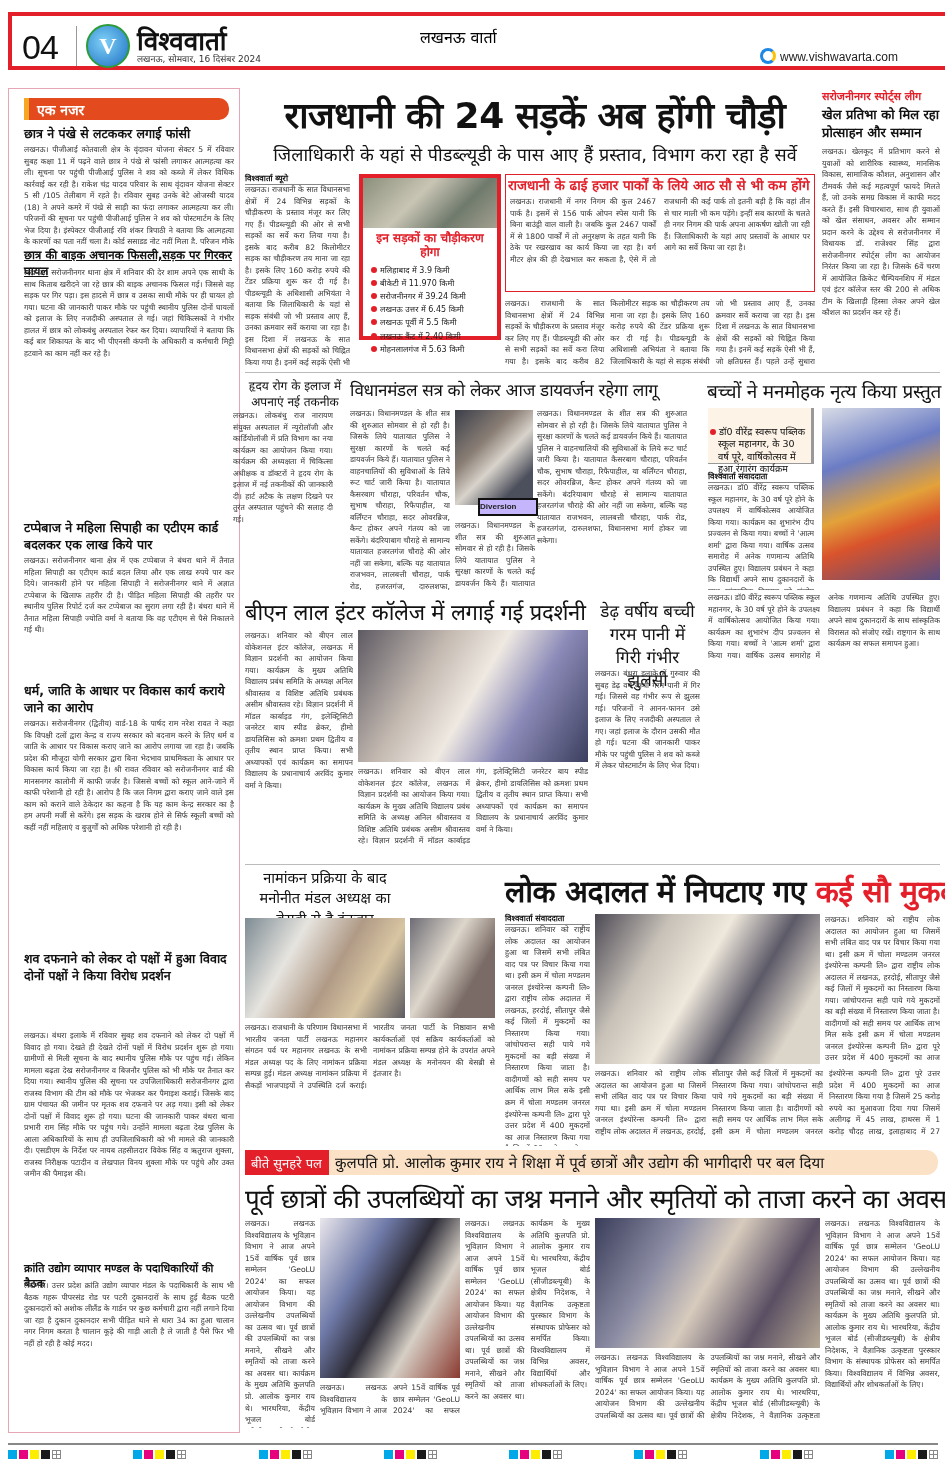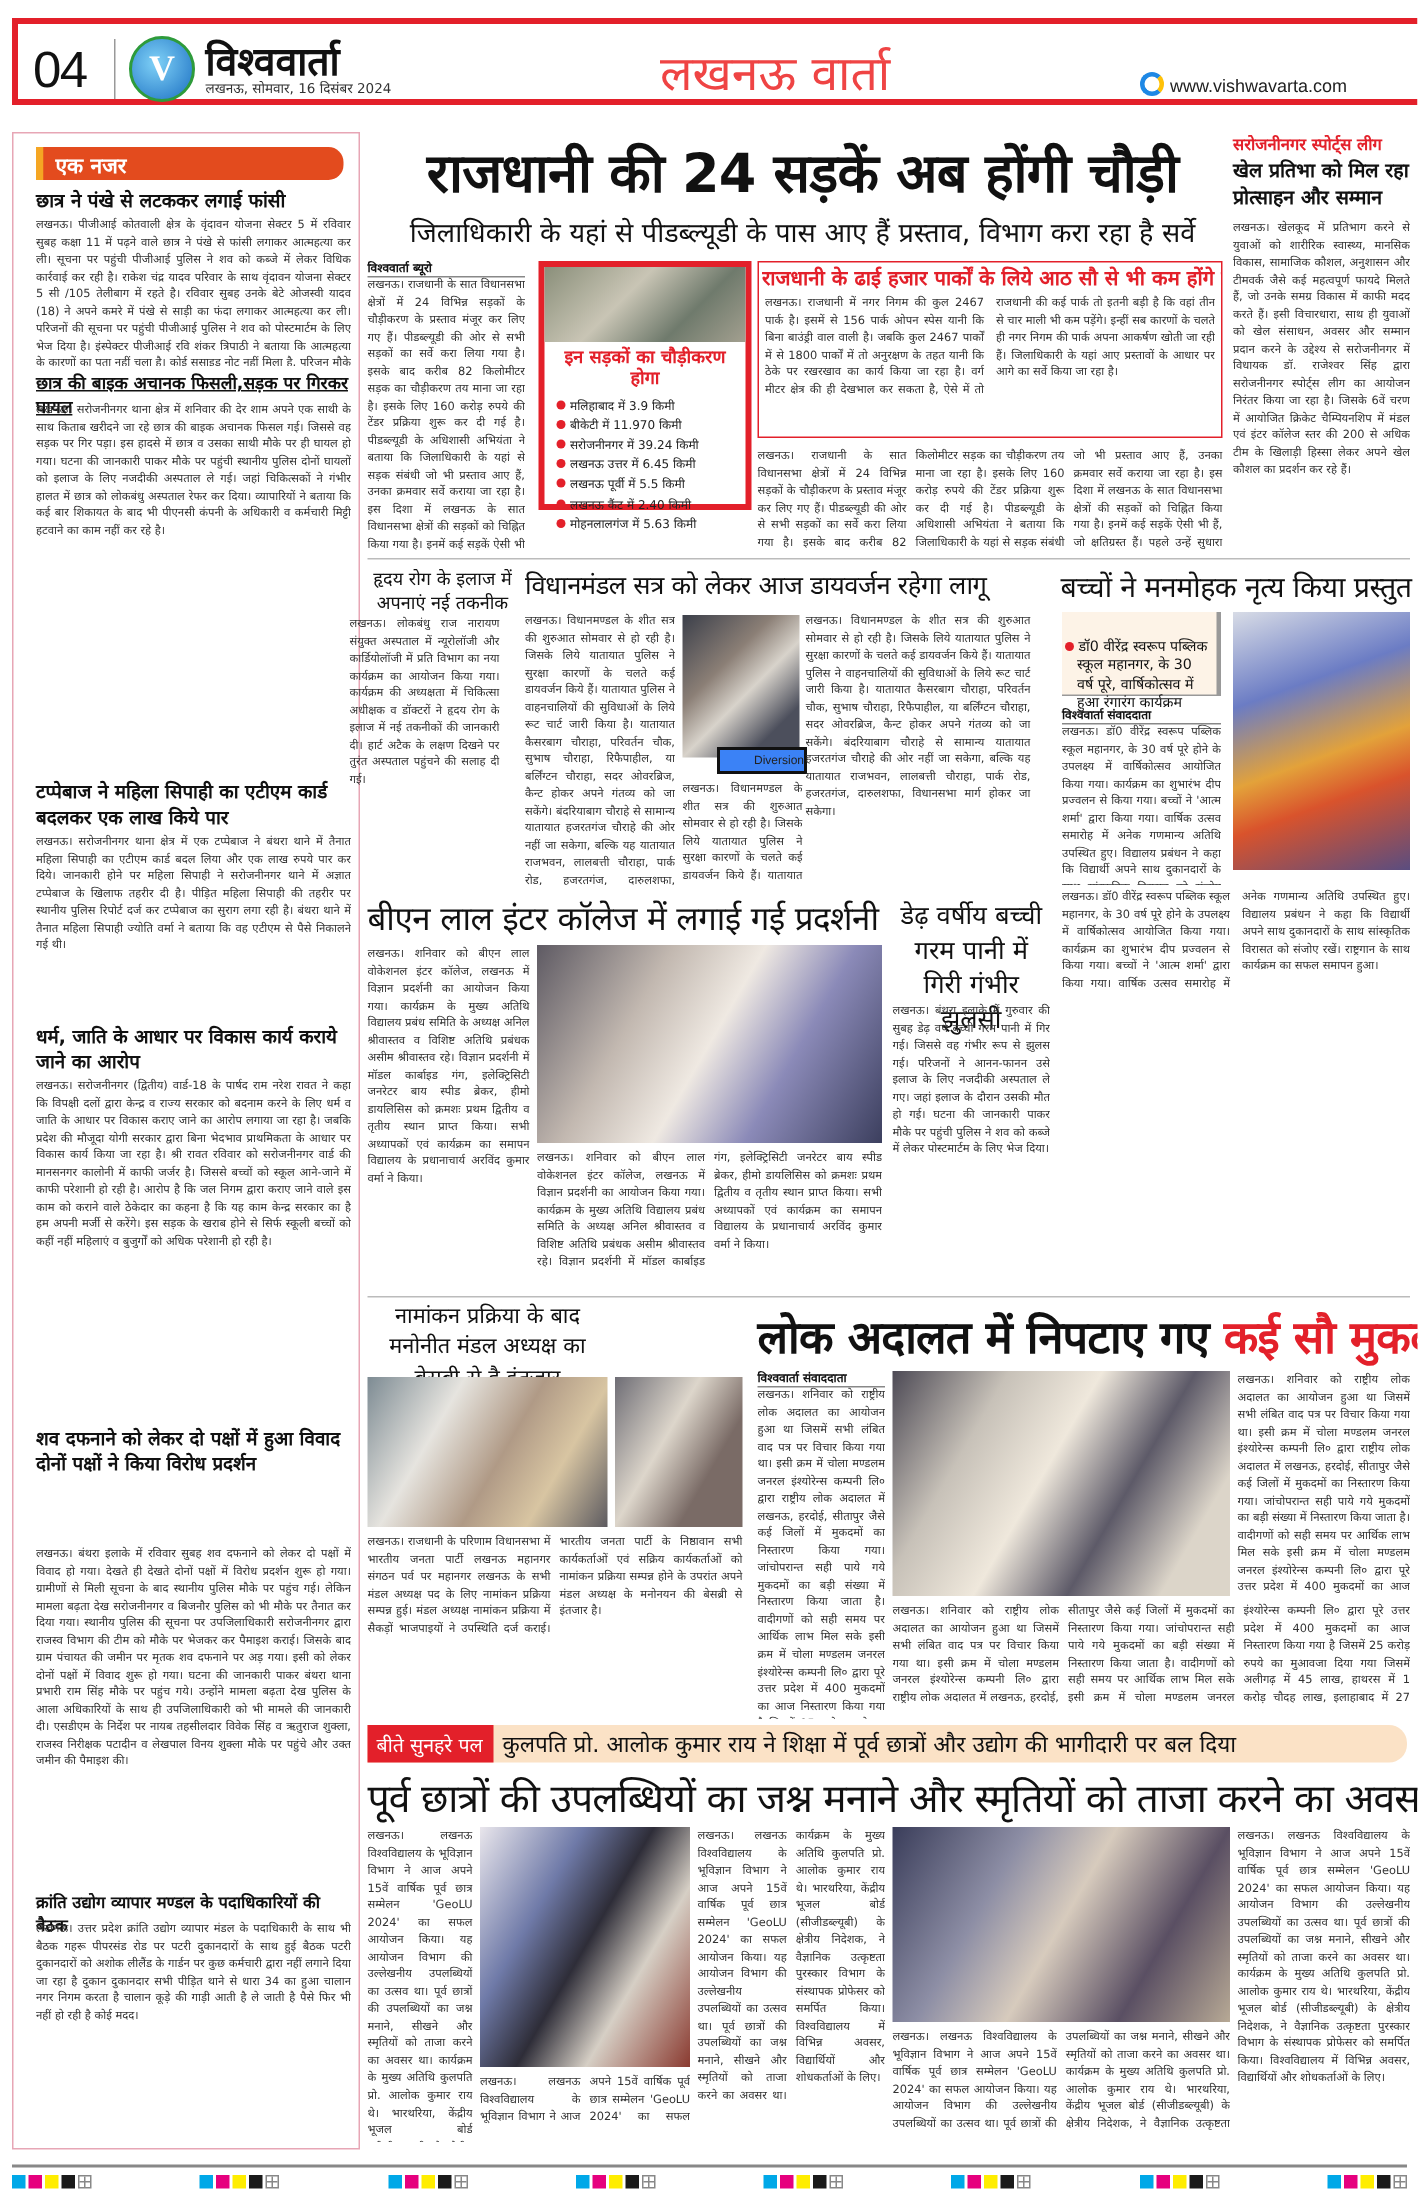--- a/index.html
+++ b/index.html
@@ -5,21 +5,21 @@
   * { box-sizing: border-box; margin: 0; padding: 0; }
   body { width: 945px; height: 1473px; background: #fff; font-family: "DejaVu Sans", sans-serif; color: #222; position: relative; overflow: hidden; }
   .abs { position: absolute; }
   
   .mast { left: 8px; top: 12px; width: 937px; height: 58px; border-left: 4px solid #e3202a; border-top: 4px solid #e3202a; border-bottom: 4px solid #e3202a; }
   .page-no { left: 22px; top: 28px; font-family: "Liberation Sans", sans-serif; font-size: 34px; color:#111; letter-spacing:-1px; }
   .mast-sep { left: 76px; top: 26px; width: 1px; height: 40px; background:#999; }
   .logo { left: 86px; top: 24px; width: 44px; height: 44px; border-radius: 50%; background: radial-gradient(circle at 40% 40%, #7fd1f7, #1b6fc2); border:2px solid #2e9b3b; display:flex; align-items:center; justify-content:center; color:#fff; font-weight:bold; font-size:24px; font-family:"Liberation Serif", serif; }
   .brand { left: 137px; top: 22px; font-size: 26px; font-weight: bold; color:#111; }
   .dateline { left: 137px; top: 52px; font-size: 9px; color:#333; }
-  .section-title { left: 440px; top: 26px; font-size: 32px; color:#ef4444; }
+  .section-title { left: 420px; top: 26px; font-size: 16px; color:#000000; }
   .website { left: 780px; top: 50px; font-family:"Liberation Sans", sans-serif; font-size: 12px; color:#222; }
   .web-icon { left: 760px; top: 48px; width: 16px; height: 16px; border-radius:50%; border:3px solid #1e88e5; border-right-color: #ffc107; }
   
   .leftcol { left: 8px; top: 88px; width: 232px; height: 1345px; border: 1px solid #e7a6b5; }
   .ek-nazar { left: 24px; top: 98px; width: 205px; height: 22px; background: #e34b1e; border-radius: 0 10px 10px 0; border-left: 5px solid #f5a623; color:#fff; font-size:14px; font-weight:bold; padding: 2px 8px; }
   .lh { font-size: 12.5px; font-weight: bold; color:#111; line-height:1.35; }
   .body-txt { font-size: 7.6px; line-height: 1.52; color:#333; text-align: justify; overflow:hidden; }
   .red { color:#e3202a; }
   .headline-xl { font-size: 36px; font-weight: bold; color:#111; letter-spacing: -0.5px; }
   .subhead { font-size: 18px; color:#111; }
@@ -103,21 +103,21 @@
 <div class="abs body-txt" style="left:822px;top:146px;width:118px;height:222px;">लखनऊ। खेलकूद में प्रतिभाग करने से युवाओं को शारीरिक स्वास्थ्य, मानसिक विकास, सामाजिक कौशल, अनुशासन और टीमवर्क जैसे कई महत्वपूर्ण फायदे मिलते हैं, जो उनके समग्र विकास में काफी मदद करते हैं। इसी विचारधारा, साथ ही युवाओं को खेल संसाधन, अवसर और सम्मान प्रदान करने के उद्देश्य से सरोजनीनगर में विधायक डॉ. राजेश्वर सिंह द्वारा सरोजनीनगर स्पोर्ट्स लीग का आयोजन निरंतर किया जा रहा है। जिसके 6वें चरण में आयोजित क्रिकेट चैम्पियनशिप में मंडल एवं इंटर कॉलेज स्तर की 200 से अधिक टीम के खिलाड़ी हिस्सा लेकर अपने खेल कौशल का प्रदर्शन कर रहे हैं।</div>
 
 <div class="abs hrule" style="left:245px;top:372px;width:695px;"></div>
 
 <div class="abs" style="left:245px;top:378px;width:100px;font-size:12px;color:#111;line-height:1.35;text-align:center;">हृदय रोग के इलाज में अपनाएं नई तकनीक</div>
 <div class="abs body-txt" style="left:233px;top:410px;width:100px;height:180px;">लखनऊ। लोकबंधु राज नारायण संयुक्त अस्पताल में न्यूरोलॉजी और कार्डियोलॉजी में प्रति विभाग का नया कार्यक्रम का आयोजन किया गया। कार्यक्रम की अध्यक्षता में चिकित्सा अधीक्षक व डॉक्टरों ने हृदय रोग के इलाज में नई तकनीकों की जानकारी दी। हार्ट अटैक के लक्षण दिखने पर तुरंत अस्पताल पहुंचने की सलाह दी गई।</div>
 
 <div class="abs hl-md" style="left:350px;top:378px;width:345px;font-weight:normal;">विधानमंडल सत्र को लेकर आज डायवर्जन रहेगा लागू</div>
 <div class="abs body-txt" style="left:350px;top:408px;width:100px;height:182px;">लखनऊ। विधानमण्डल के शीत सत्र की शुरुआत सोमवार से हो रही है। जिसके लिये यातायात पुलिस ने सुरक्षा कारणों के चलते कई डायवर्जन किये हैं। यातायात पुलिस ने वाहनचालियों की सुविधाओं के लिये रूट चार्ट जारी किया है। यातायात कैसरबाग चौराहा, परिवर्तन चौक, सुभाष चौराहा, रिफैपाहील, या बर्लिंग्टन चौराहा, सदर ओवरब्रिज, कैन्ट होकर अपने गंतव्य को जा सकेंगे। बंदरियाबाग चौराहे से सामान्य यातायात हजरतगंज चौराहे की ओर नहीं जा सकेगा, बल्कि यह यातायात राजभवन, लालबत्ती चौराहा, पार्क रोड, हजरतगंज, दारुलशफा, विधानसभा मार्ग होकर जा सकेगा।</div>
 <div class="abs photo-dark" style="left:455px;top:410px;width:78px;height:95px;"></div>
-<div class="abs" style="left:478px;top:498px;width:60px;height:18px;background:#3b82f6;border:2px solid #111;font-size:8px;font-weight:normal;text-align:right;line-height:14px;font-family:'Liberation Sans',sans-serif;">Diversion</div>
+<div class="abs" style="left:478px;top:498px;width:60px;height:18px;background:#c4b5fd;border:2px solid #111;font-size:8px;font-weight:bold;text-align:left;line-height:14px;font-family:'Liberation Sans',sans-serif;">Diversion</div>
 <div class="abs body-txt" style="left:455px;top:520px;width:80px;height:70px;">लखनऊ। विधानमण्डल के शीत सत्र की शुरुआत सोमवार से हो रही है। जिसके लिये यातायात पुलिस ने सुरक्षा कारणों के चलते कई डायवर्जन किये हैं। यातायात पुलिस ने वाहनचालियों की सुविधाओं के लिये रूट चार्ट जारी किया है। यातायात कैसरबाग चौराहा, परिवर्तन चौक, सुभाष चौराहा, रिफैपाहील, या बर्लिंग्टन चौराहा, सदर ओवरब्रिज, कैन्ट होकर अपने गंतव्य को जा सकेंगे। बंदरियाबाग चौराहे से सामान्य यातायात हजरतगंज चौराहे की ओर नहीं जा सकेगा, बल्कि यह यातायात राजभवन, लालबत्ती चौराहा, पार्क रोड, हजरतगंज, दारुलशफा, विधानसभा मार्ग होकर जा सकेगा।</div>
 <div class="abs body-txt" style="left:537px;top:408px;width:150px;height:182px;">लखनऊ। विधानमण्डल के शीत सत्र की शुरुआत सोमवार से हो रही है। जिसके लिये यातायात पुलिस ने सुरक्षा कारणों के चलते कई डायवर्जन किये हैं। यातायात पुलिस ने वाहनचालियों की सुविधाओं के लिये रूट चार्ट जारी किया है। यातायात कैसरबाग चौराहा, परिवर्तन चौक, सुभाष चौराहा, रिफैपाहील, या बर्लिंग्टन चौराहा, सदर ओवरब्रिज, कैन्ट होकर अपने गंतव्य को जा सकेंगे। बंदरियाबाग चौराहे से सामान्य यातायात हजरतगंज चौराहे की ओर नहीं जा सकेगा, बल्कि यह यातायात राजभवन, लालबत्ती चौराहा, पार्क रोड, हजरतगंज, दारुलशफा, विधानसभा मार्ग होकर जा सकेगा।</div>
 
 <div class="abs hl-md" style="left:707px;top:378px;width:238px;font-weight:normal;font-size:19px;">बच्चों ने मनमोहक नृत्य किया प्रस्तुत</div>
 <div class="abs" style="left:708px;top:408px;width:106px;height:56px;border-right:3px solid #999;border-bottom:1px solid #999;background:#fdf3e7;font-size:9.5px;line-height:1.3;padding:18px 4px 2px 10px;color:#111;"><span class="bullet" style="margin-left:-8px;"></span><span>डॉ0 वीरेंद्र स्वरूप पब्लिक स्कूल महानगर, के 30 वर्ष पूरे, वार्षिकोत्सव में हुआ रंगारंग कार्यक्रम</span></div>
 <div class="abs photo-dark" style="left:822px;top:408px;width:118px;height:172px;background:linear-gradient(160deg,#d8dce6,#6b7cc4 30%,#e3a23a 55%,#d9532c 70%,#5a4d80);"></div>
 <div class="abs byline" style="left:708px;top:470px;width:106px;">विश्ववार्ता संवाददाता</div>
 <div class="abs body-txt" style="left:708px;top:482px;width:106px;height:108px;">लखनऊ। डॉ0 वीरेंद्र स्वरूप पब्लिक स्कूल महानगर, के 30 वर्ष पूरे होने के उपलक्ष्य में वार्षिकोत्सव आयोजित किया गया। कार्यक्रम का शुभारंभ दीप प्रज्वलन से किया गया। बच्चों ने 'आत्म शर्मा' द्वारा किया गया। वार्षिक उत्सव समारोह में अनेक गणमान्य अतिथि उपस्थित हुए। विद्यालय प्रबंधन ने कहा कि विद्यार्थी अपने साथ दुकानदारों के साथ सांस्कृतिक विरासत को संजोए रखें। राष्ट्रगान के साथ कार्यक्रम का सफल समापन हुआ।</div>
 <div class="abs body-txt" style="left:708px;top:592px;width:232px;height:262px;column-count:2;column-gap:8px;">लखनऊ। डॉ0 वीरेंद्र स्वरूप पब्लिक स्कूल महानगर, के 30 वर्ष पूरे होने के उपलक्ष्य में वार्षिकोत्सव आयोजित किया गया। कार्यक्रम का शुभारंभ दीप प्रज्वलन से किया गया। बच्चों ने 'आत्म शर्मा' द्वारा किया गया। वार्षिक उत्सव समारोह में अनेक गणमान्य अतिथि उपस्थित हुए। विद्यालय प्रबंधन ने कहा कि विद्यार्थी अपने साथ दुकानदारों के साथ सांस्कृतिक विरासत को संजोए रखें। राष्ट्रगान के साथ कार्यक्रम का सफल समापन हुआ।</div>
 

